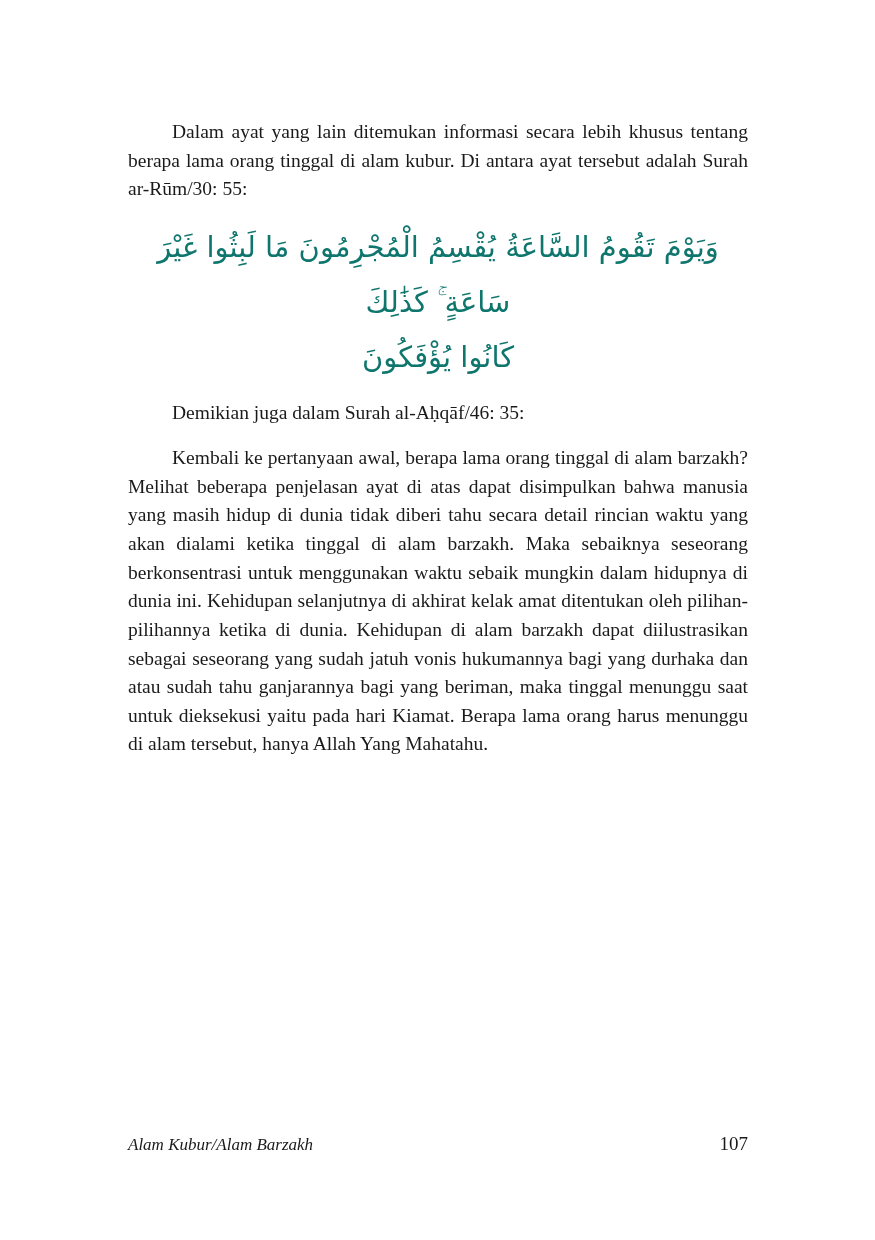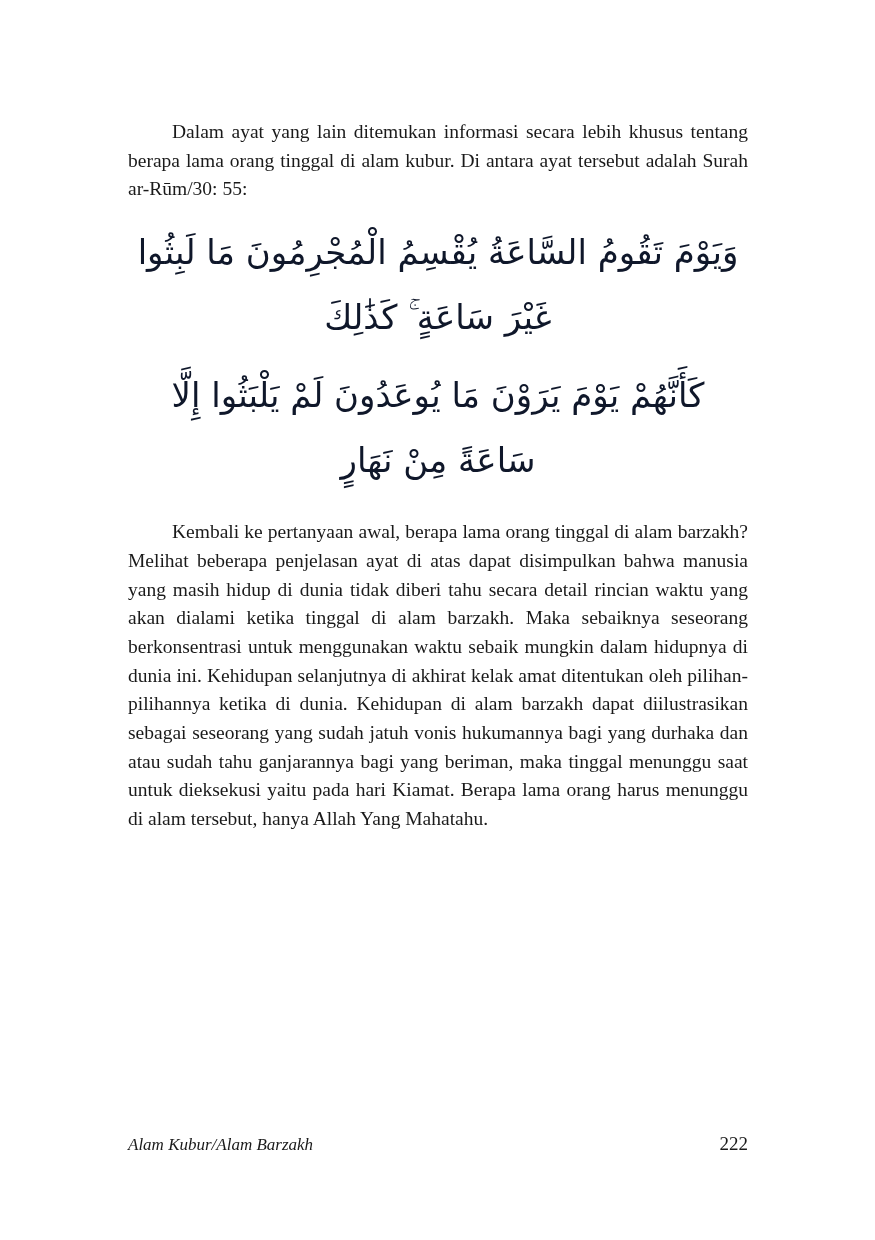--- a/index.html
+++ b/index.html
@@ -38,25 +38,25 @@
     text-indent: 0;
     hyphens: manual;
   }
   p.indented {
     text-indent: 44px;
   }
   .arabic {
     direction: rtl;
     text-align: center;
     font-family: "DejaVu Sans", "Liberation Sans", sans-serif;
-    font-size: 34px;
+    font-size: 29px;
     line-height: 1.9;
     letter-spacing: 0.5px;
     margin: 14px 0 10px 0;
-    color: #0f172a;
+    color: #0f766e;
   }
   .arabic.two-line {
     margin-top: 16px;
     margin-bottom: 14px;
   }
   .arabic .l1 { display: block; }
   .arabic .l2 { display: block; text-align: center; }
   .translation {
     font-style: italic;
     font-size: 18.5px;
@@ -95,34 +95,33 @@
 <body>
 
 <div class="page">
 
   <div class="content">
 
     <p class="body-par indented">Dalam ayat yang lain ditemukan informasi secara lebih khusus tentang berapa lama orang tinggal di alam kubur. Di antara ayat tersebut adalah Surah ar-Rūm/30: 55:</p>
 
     <div class="arabic two-line">
       <span class="l1">وَيَوْمَ تَقُومُ السَّاعَةُ يُقْسِمُ الْمُجْرِمُونَ مَا لَبِثُوا غَيْرَ سَاعَةٍ ۚ كَذَٰلِكَ</span>
+      <span class="l2">كَانُوا يُؤْفَكُونَ</span>
     </div>
 
 
+    <p class="center-line">Demikian juga dalam Surah al-Aḥqāf/46: 35:</p>
 
-    <div class="arabic">
-      <span>كَأَنَّهُمْ يَوْمَ يَرَوْنَ مَا يُوعَدُونَ لَمْ يَلْبَثُوا إِلَّا سَاعَةً مِنْ نَهَارٍ</span>
-    </div>
 
 
     <div class="gap-md"></div>
 
     <p class="body-par indented">Kembali ke pertanyaan awal, berapa lama orang tinggal di alam barzakh? Melihat beberapa penjelasan ayat di atas dapat disimpulkan bahwa manusia yang masih hidup di dunia tidak diberi tahu secara detail rincian waktu yang akan dialami ketika tinggal di alam barzakh. Maka sebaiknya seseorang berkonsentrasi untuk menggunakan waktu sebaik mungkin dalam hidupnya di dunia ini. Kehidupan selanjutnya di akhirat kelak amat ditentukan oleh pilihan-pilihannya ketika di dunia. Kehidupan di alam barzakh dapat diilustrasikan sebagai seseorang yang sudah jatuh vonis hukumannya bagi yang durhaka dan atau sudah tahu ganjarannya bagi yang beriman, maka tinggal menunggu saat untuk dieksekusi yaitu pada hari Kiamat. Berapa lama orang harus menunggu di alam tersebut, hanya Allah Yang Mahatahu.</p>
 
 
   </div>
 
   <div class="footer">
     <span class="footer-title">Alam Kubur/Alam Barzakh</span>
-    <span class="footer-page">222</span>
+    <span class="footer-page">107</span>
   </div>
 
 </div>
 
 </body></html>

